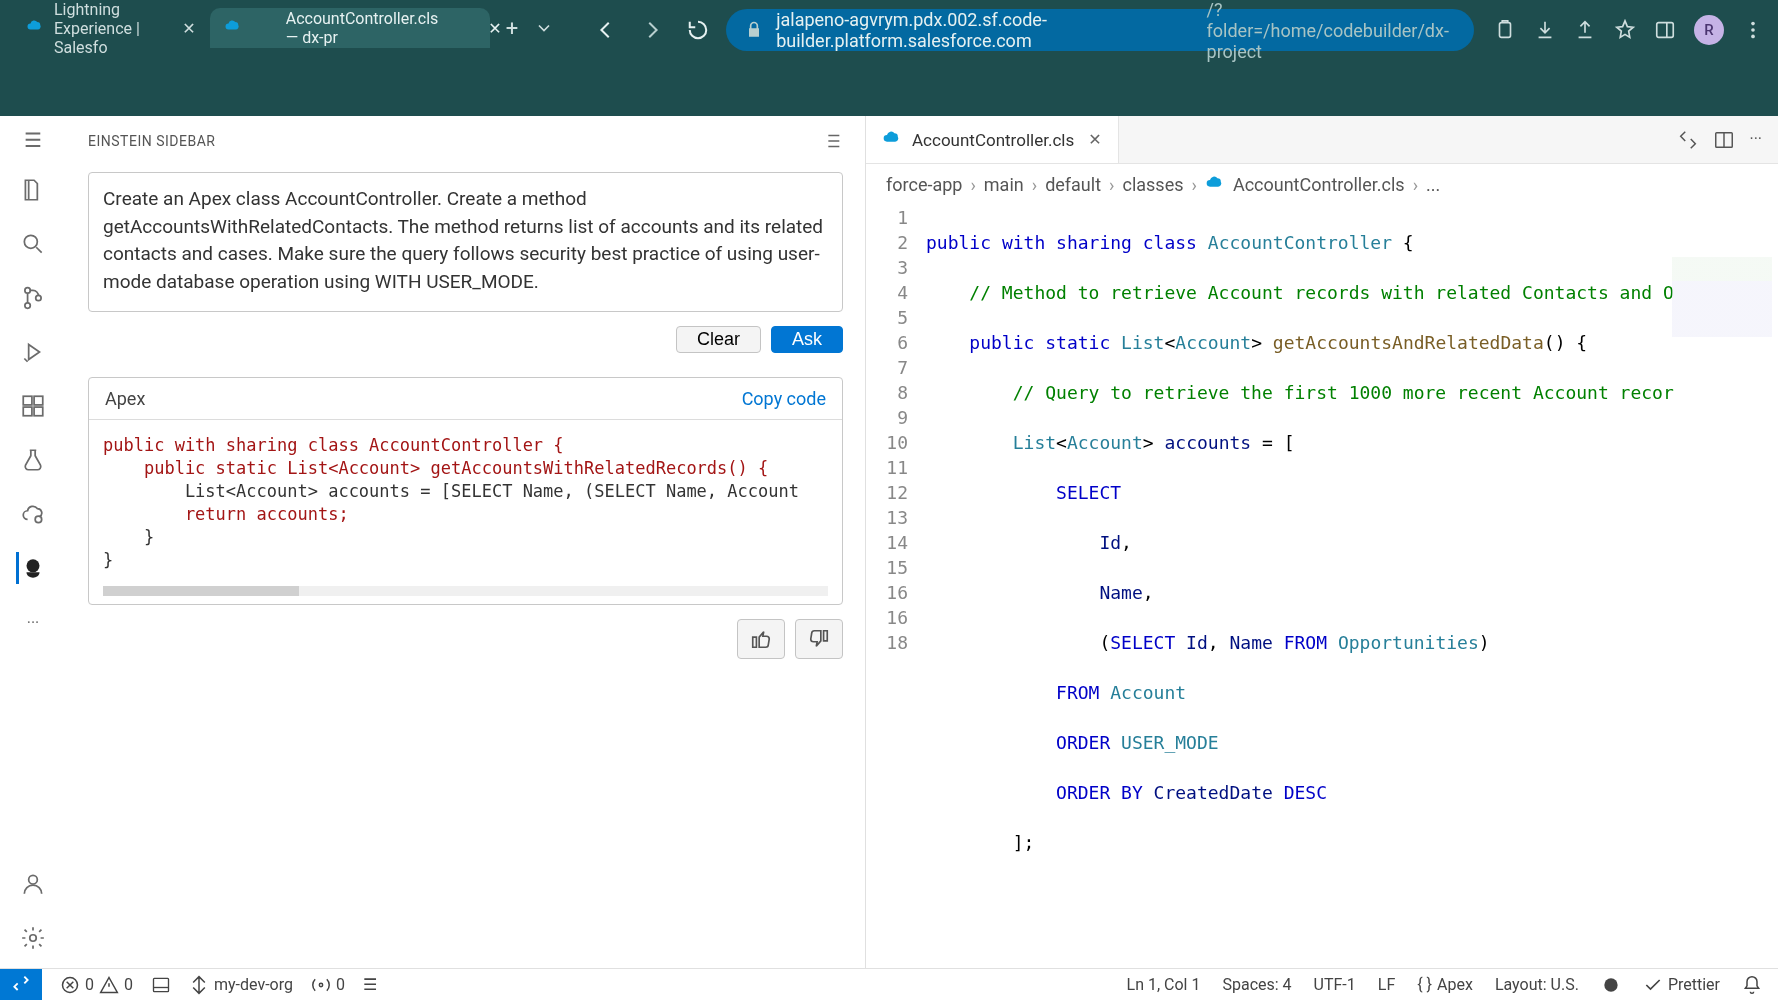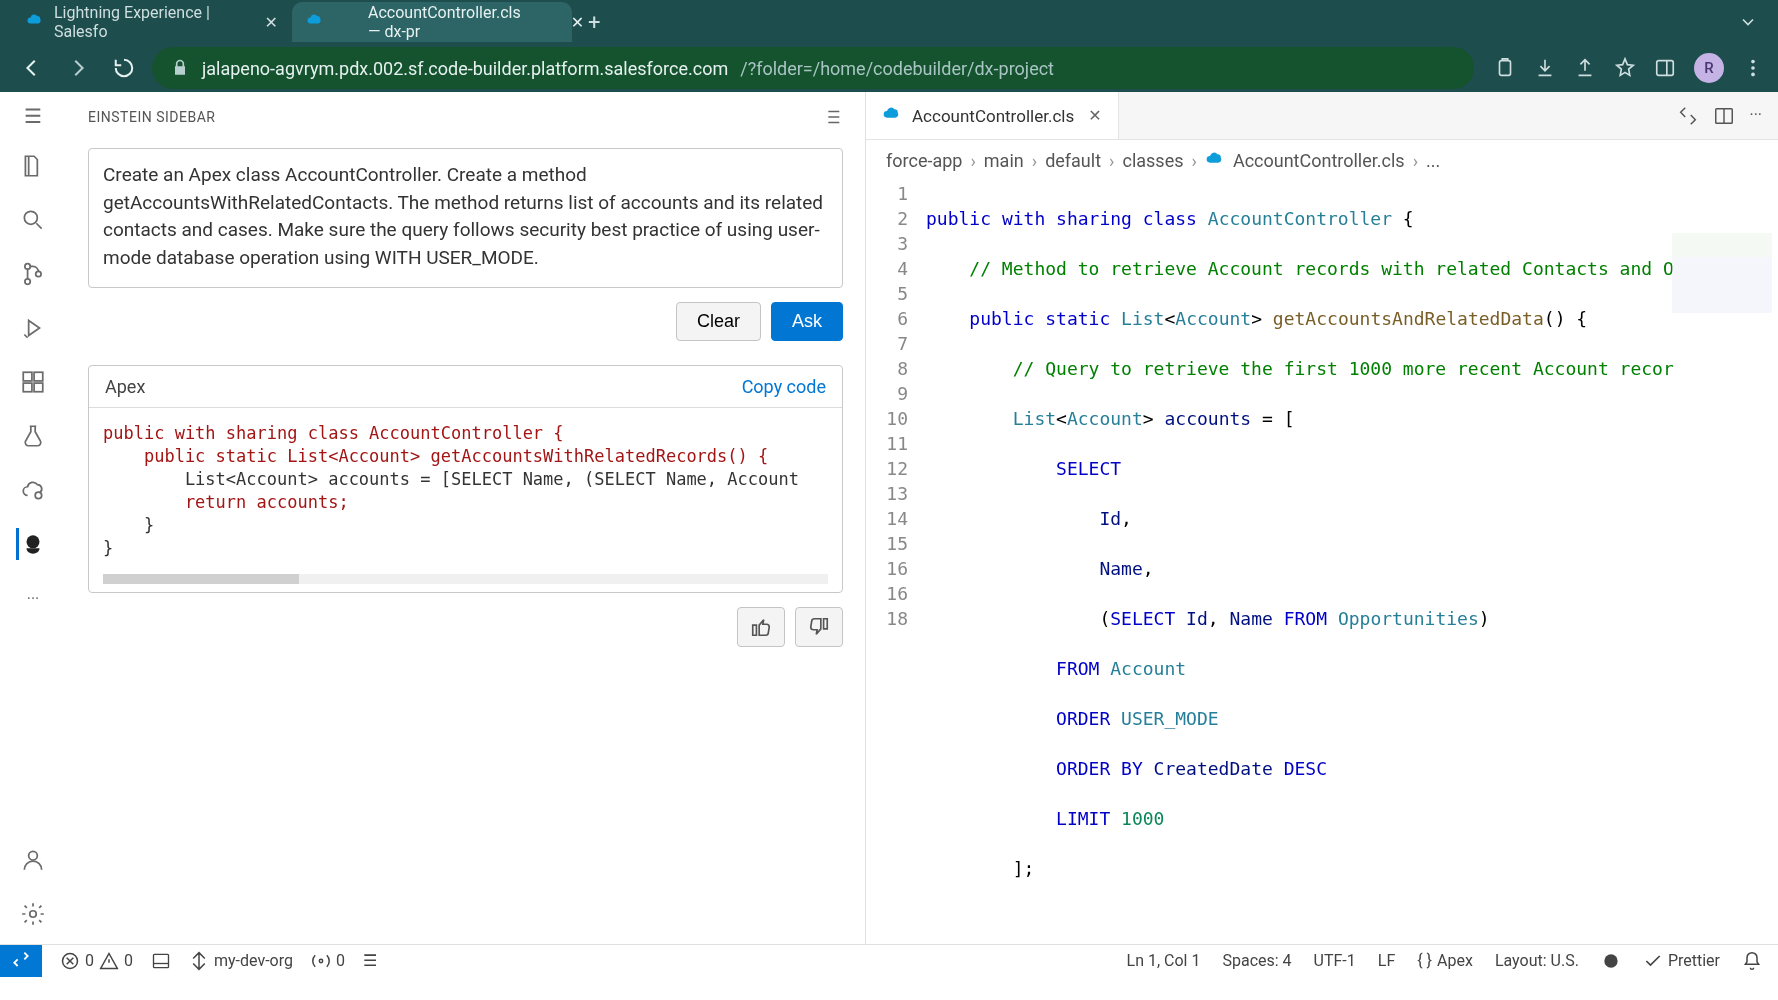--- a/index.html
+++ b/index.html
@@ -1,31 +1,31 @@
 <!DOCTYPE html>
 <html><head>
 <meta charset="utf-8">
 <style>
 * { margin: 0; padding: 0; box-sizing: border-box; }
 body { font-family: -apple-system, BlinkMacSystemFont, "Segoe UI", Roboto, sans-serif; background: #fff; overflow: hidden; width: 1778px; height: 1000px; }
 
 
-.browser-chrome { background: #1e4d4e; height: 92px; display: flex; flex-direction: column; justify-content: flex-end; }
+.browser-chrome { background: #1e4d4e; height: 116px; display: flex; flex-direction: row; justify-content: flex-end; }
 .tab-bar { display: flex; align-items: center; height: 56px; padding-left: 12px; gap: 0; }
 .tab { display: flex; align-items: center; gap: 10px; padding: 0 14px; height: 40px; border-radius: 10px 10px 0 0; color: #cfdede; font-size: 16px; max-width: 280px; cursor: pointer; }
 .tab.active { background: #2d6465; color: #e6f1f1; gap: 44px; }
 .tab-icon { width: 18px; height: 18px; display: flex; align-items: center; justify-content: center; }
 .tab-close { font-size: 16px; margin-left: 6px; }
 .new-tab { color: #cfdede; font-size: 22px; padding: 0 16px; cursor: pointer; }
 .chrome-right { margin-left: auto; padding-right: 20px; color: #cfdede; }
 
 .addr-bar { display: flex; align-items: center; height: 60px; padding: 0 14px; gap: 10px; }
 .nav-btn { width: 36px; height: 36px; display: flex; align-items: center; justify-content: center; color: #b8cfcf; cursor: pointer; border-radius: 18px; }
 .nav-btn.enabled { color: #e6f1f1; }
-.url-pill { flex: 1; background: #14532d; border-radius: 24px; height: 42px; display: flex; align-items: center; padding: 0 18px; gap: 12px; color: #e6f1f1; font-size: 18px; }
+.url-pill { flex: 1; background: #0369a1; border-radius: 24px; height: 42px; display: flex; align-items: center; padding: 0 18px; gap: 12px; color: #e6f1f1; font-size: 18px; }
 .url-pill .lock { color: #b8cfcf; }
 .url-pill .domain { color: #e6f1f1; }
 .url-pill .path { color: #a8c4c4; }
 .addr-right { display: flex; align-items: center; gap: 18px; color: #cfdede; padding-left: 10px; }
 .avatar-circle { width: 30px; height: 30px; border-radius: 15px; background: #c5b3e6; color: #4a3570; display: flex; align-items: center; justify-content: center; font-size: 15px; font-weight: 500; }
 
 
 .main { display: flex; height: calc(1000px - 116px - 32px); background: #fff; }
 .activity-bar { width: 66px; border-right: 0px solid #e0e0e0; display: flex; flex-direction: column; align-items: center; padding-top: 12px; gap: 22px; color: #6b6b6b; }
 .activity-bar .ham { font-size: 20px; cursor: pointer; }
@@ -34,21 +34,21 @@
 .activity-spacer { flex: 1; }
 
 
 .einstein-panel { width: 800px; border-right: 1px solid #e0e0e0; display: flex; flex-direction: column; padding: 0; }
 .einstein-header { display: flex; align-items: center; justify-content: space-between; padding: 14px 22px 10px 22px; text-align: center; }
 .einstein-title { font-size: 14px; letter-spacing: 0.5px; color: #555; font-weight: 400; }
 .einstein-hdr-icon { color: #666; cursor: pointer; }
 
 .prompt-box { margin: 10px 22px 0 22px; border: 1px solid #c8c8c8; border-radius: 4px; padding: 12px 14px; font-size: 19px; line-height: 1.45; color: #333; min-height: 140px; resize: none; font-family: inherit; }
 .prompt-actions { display: flex; justify-content: flex-end; gap: 10px; margin: 14px 22px 0 22px; }
-.btn { padding: 8px 20px; border-radius: 4px; font-size: 18px; cursor: pointer; border: 1px solid #c4c4c4; background: #f4f4f4; }
+.btn { padding: 2px 20px; border-radius: 4px; font-size: 18px; cursor: pointer; border: 1px solid #c4c4c4; background: #f4f4f4; }
 .btn.primary { background: #0176d3; color: #fff; border-color: #0176d3; }
 
 .code-card { margin: 24px 22px 0 22px; border: 1px solid #c8c8c8; border-radius: 4px; }
 .code-card-header { display: flex; justify-content: space-between; align-items: center; padding: 10px 16px; border-bottom: 1px solid #dcdcdc; }
 .code-lang { font-size: 18px; color: #444; }
 .copy-link { font-size: 18px; color: #0176d3; cursor: pointer; }
 .code-body { padding: 14px 14px 14px 14px; font-family: Menlo, Monaco, Consolas, monospace; font-size: 17px; line-height: 1.35; overflow-x: auto; white-space: pre; color: #333; }
 .code-body .kw { color: #a31515; }
 .code-scroll { height: 10px; background: #f0f0f0; margin: 0 14px 8px 14px; position: relative; }
 .code-scroll-thumb { position: absolute; left: 0; top: 0; height: 100%; width: 27%; background: #d0d0d0; }
@@ -374,21 +374,20 @@
 <div class="line">    <span class="tok-kw">public</span> <span class="tok-kw">static</span> <span class="tok-type">List</span>&lt;<span class="tok-type">Account</span>&gt; <span class="tok-fn">getAccountsAndRelatedData</span>() {</div>
 <div class="line">        <span class="tok-cmt">// Query to retrieve the first 1000 more recent Account recor</span></div>
 <div class="line">        <span class="tok-type">List</span>&lt;<span class="tok-type">Account</span>&gt; <span class="tok-var">accounts</span> = [</div>
 <div class="line">            <span class="tok-sql">SELECT</span></div>
 <div class="line">                <span class="tok-field">Id</span>,</div>
 <div class="line">                <span class="tok-field">Name</span>,</div>
 <div class="line">                (<span class="tok-sql">SELECT</span> <span class="tok-field">Id</span>, <span class="tok-field">Name</span> <span class="tok-sql">FROM</span> <span class="tok-type">Opportunities</span>)</div>
 <div class="line">            <span class="tok-sql">FROM</span> <span class="tok-type">Account</span></div>
 <div class="line">            <span class="tok-sql">ORDER</span> <span class="tok-type">USER_MODE</span></div>
 <div class="line">            <span class="tok-sql">ORDER BY</span> <span class="tok-field">CreatedDate</span> <span class="tok-sql">DESC</span></div>
-<div class="line">            <span class="tok-sql">LIMIT</span> <span class="tok-num">1000</span></div>
 <div class="line">        ];</div>
 
 
 
       </div>
       <div class="minimap"></div>
     </div>
   </div>
 </div>
 

